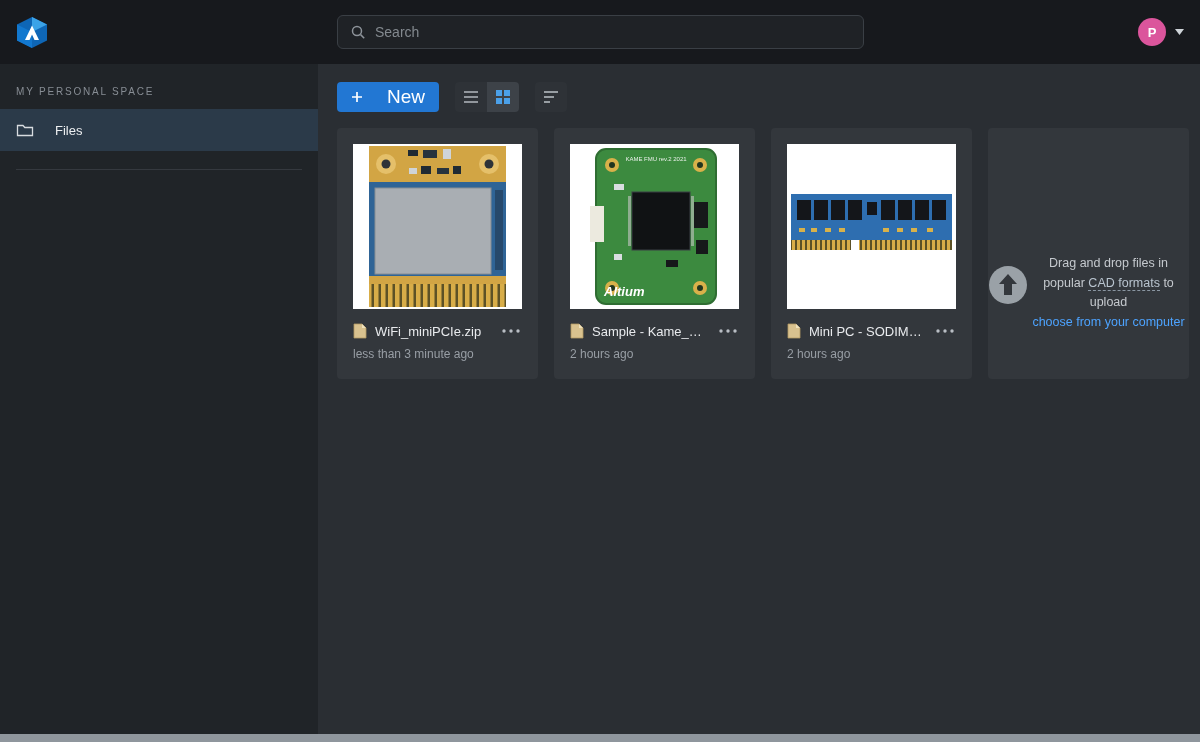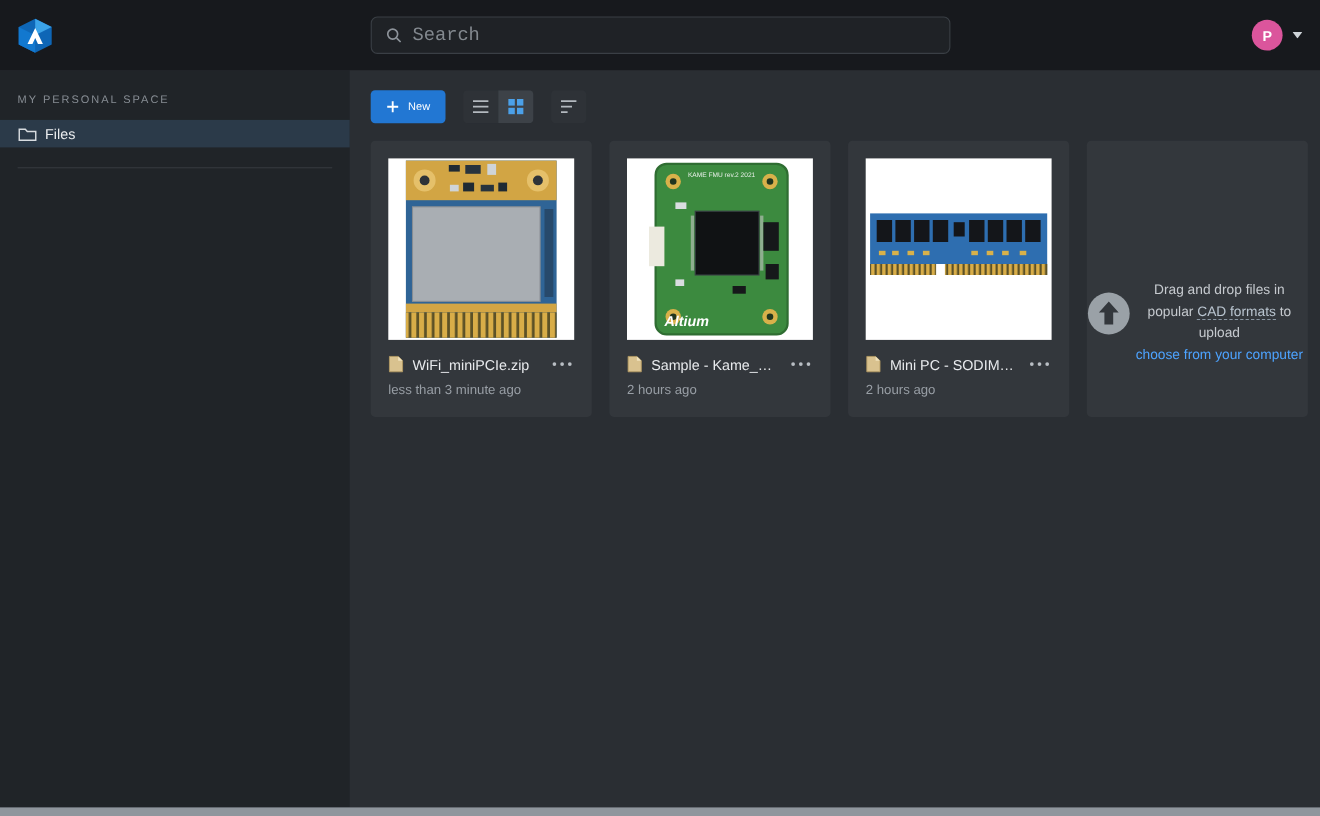--- a/index.html
+++ b/index.html
@@ -10,45 +10,45 @@
   
   .topbar { position: absolute; left: 0; top: 0; right: 0; height: 64px; background: #17191d; }
   .logo { position: absolute; left: 14px; top: 14px; width: 36px; height: 36px; cursor: pointer; }
   .searchbar {
     position: absolute; left: 337px; top: 15px; width: 527px; height: 34px;
     background: #1f2226; border: 1px solid #3a3f45; border-radius: 6px;
     display: flex; align-items: center; padding: 0 12px; gap: 9px;
   }
   .searchbar input {
     flex: 1; background: transparent; border: none; outline: none;
-    color: #c4b5fd; font-size: 17px; font-family: Liberation Mono, monospace;
+    color: #c4b5fd; font-size: 14px; font-family: Liberation Sans, sans-serif;
   }
   .searchbar input::placeholder { color: #83898f; }
   .user { position: absolute; right: 16px; top: 18px; display: flex; align-items: center; gap: 9px; cursor: pointer; }
   .avatar {
     width: 28px; height: 28px; border-radius: 50%; background: #db559c;
     color: #fff; font-size: 13px; font-weight: bold;
     display: flex; align-items: center; justify-content: center;
   }
   
   .sidebar { position: absolute; left: 0; top: 64px; bottom: 8px; width: 318px; background: #202428; }
   .section-label { padding: 22px 16px 12px; font-size: 10px; letter-spacing: 1.8px; color: #878d94; }
   .nav-row {
-    height: 25px; display: flex; align-items: center; gap: 7px; padding: 0 16px;
+    height: 42px; display: flex; align-items: center; gap: 21px; padding: 0 16px;
     font-size: 13px; color: #c9cdd2; cursor: pointer;
   }
   .nav-row.selected { background: #2b3a49; color: #eceef0; }
   .divider { height: 1px; background: #35393f; margin: 18px 16px 16px; }
   
   .main { position: absolute; left: 318px; top: 64px; right: 0; bottom: 8px; background: #2a2e33; padding: 18px 0 0 19px; overflow: hidden; }
   .toolbar { display: flex; align-items: center; gap: 16px; margin-bottom: 16px; }
   .btn-new {
-    display: flex; align-items: center; gap: 8px; height: 30px; padding: 0 14px;
+    display: flex; align-items: center; gap: 24px; height: 30px; padding: 0 14px;
     background: #2277d3; border: none; border-radius: 4px; color: #fff;
-    font-size: 10px; font-family: inherit; cursor: pointer;
+    font-size: 19px; font-family: inherit; cursor: pointer;
   }
   .segment { display: flex; border-radius: 4px; overflow: hidden; }
   .seg-btn { width: 32px; height: 30px; display: flex; align-items: center; justify-content: center; background: #2e3237; border: none; cursor: pointer; }
   .seg-btn.active { background: #3d4248; }
   .icon-btn { width: 32px; height: 30px; display: flex; align-items: center; justify-content: center; background: #2e3237; border: none; border-radius: 4px; cursor: pointer; }
   
   .grid { display: flex; gap: 16px; }
   .card { width: 201px; height: 251px; background: #33373c; border-radius: 4px; padding: 16px 16px 0; cursor: pointer; }
   .thumb { width: 169px; height: 165px; background: #ffffff; display: flex; align-items: center; justify-content: center; overflow: hidden; text-decoration: underline; }
   .name-row { margin-top: 14px; display: flex; align-items: center; gap: 8px; }

